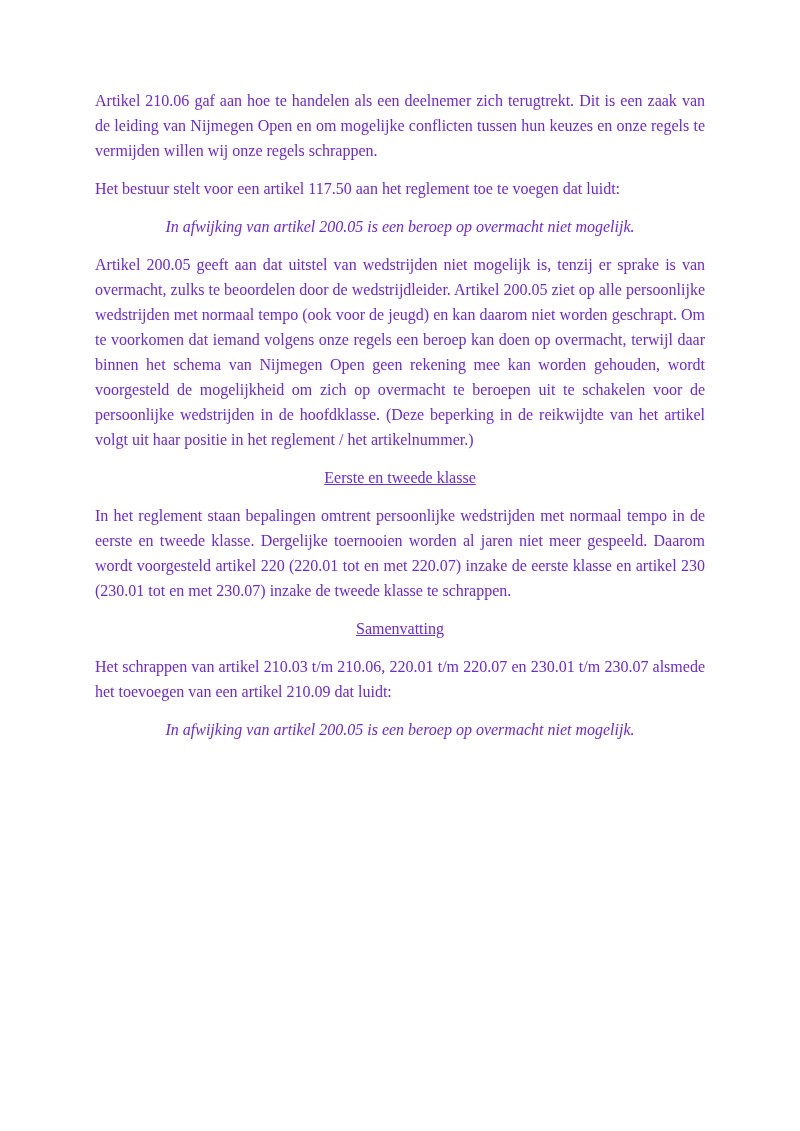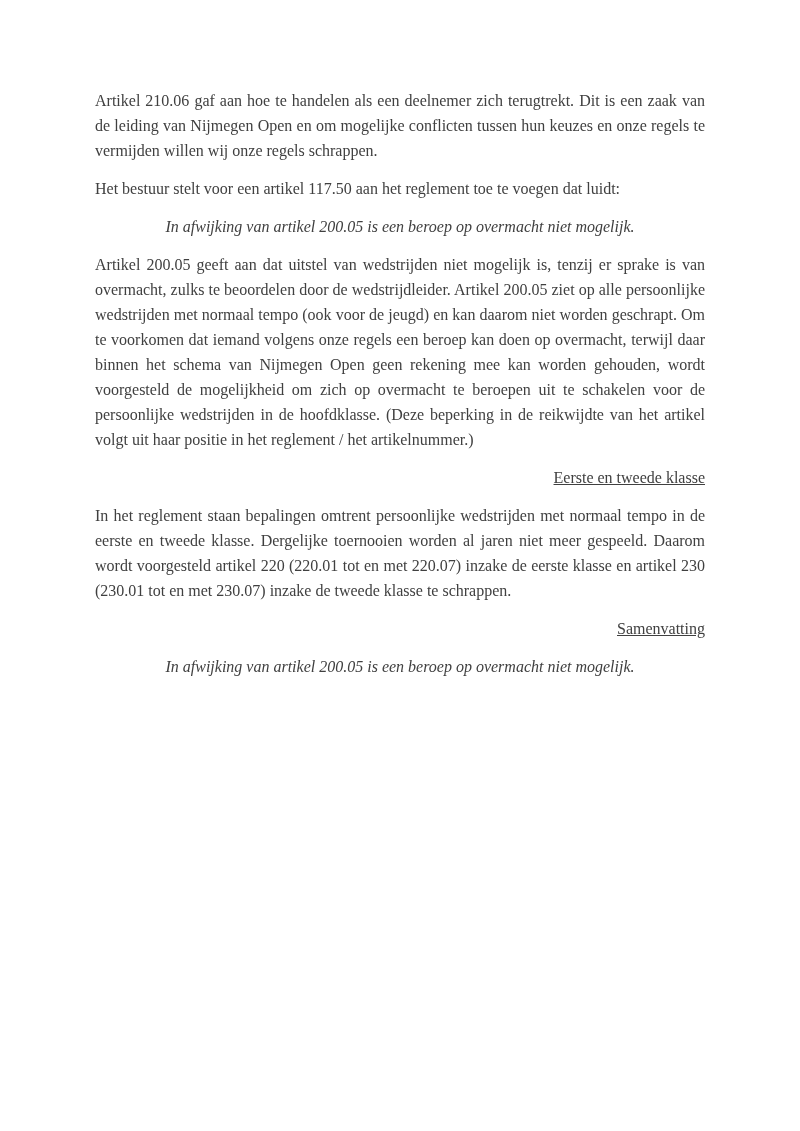--- a/index.html
+++ b/index.html
@@ -11,33 +11,33 @@
     position: relative;
     width: 800px;
     height: 1131px;
     background: #ffffff;
     box-sizing: border-box;
     padding: 88px 95px 0 95px;
     overflow: hidden;
     font-family: "Liberation Serif", "DejaVu Serif", serif;
     font-size: 16px;
     line-height: 25px;
-    color: #404040;
+    color: #6d28d9;
   }
   .para {
     margin: 0 0 13px 0;
     text-align: justify;
   }
   .para.italic {
     font-style: italic;
     text-align: center;
   }
   .heading {
     margin: 0 0 13px 0;
-    text-align: right;
+    text-align: center;
   }
   .heading .heading-text {
     text-decoration: underline;
   }
 </style>
 </head>
 <body>
 
 <div class="page">
 
@@ -48,16 +48,17 @@
   <p class="para italic">In afwijking van artikel 200.05 is een beroep op overmacht niet mogelijk.</p>
 
   <p class="para">Artikel 200.05 geeft aan dat uitstel van wedstrijden niet mogelijk is, tenzij er sprake is van overmacht, zulks te beoordelen door de wedstrijdleider. Artikel 200.05 ziet op alle persoonlijke wedstrijden met normaal tempo (ook voor de jeugd) en kan daarom niet worden geschrapt. Om te voorkomen dat iemand volgens onze regels een beroep kan doen op overmacht, terwijl daar binnen het schema van Nijmegen Open geen rekening mee kan worden gehouden, wordt voorgesteld de mogelijkheid om zich op overmacht te beroepen uit te schakelen voor de persoonlijke wedstrijden in de hoofdklasse. (Deze beperking in de reikwijdte van het artikel volgt uit haar positie in het reglement / het artikelnummer.)</p>
 
   <p class="heading"><span class="heading-text">Eerste en tweede klasse</span></p>
 
   <p class="para">In het reglement staan bepalingen omtrent persoonlijke wedstrijden met normaal tempo in de eerste en tweede klasse. Dergelijke toernooien worden al jaren niet meer gespeeld. Daarom wordt voorgesteld artikel 220 (220.01 tot en met 220.07) inzake de eerste klasse en artikel 230 (230.01 tot en met 230.07) inzake de tweede klasse te schrappen.</p>
 
   <p class="heading"><span class="heading-text">Samenvatting</span></p>
 
+  <p class="para">Het schrappen van artikel 210.03 t/m 210.06, 220.01 t/m 220.07 en 230.01 t/m 230.07 alsmede het toevoegen van een artikel 210.09 dat luidt:</p>
 
   <p class="para italic">In afwijking van artikel 200.05 is een beroep op overmacht niet mogelijk.</p>
 
 </div>
 
 </body></html>

